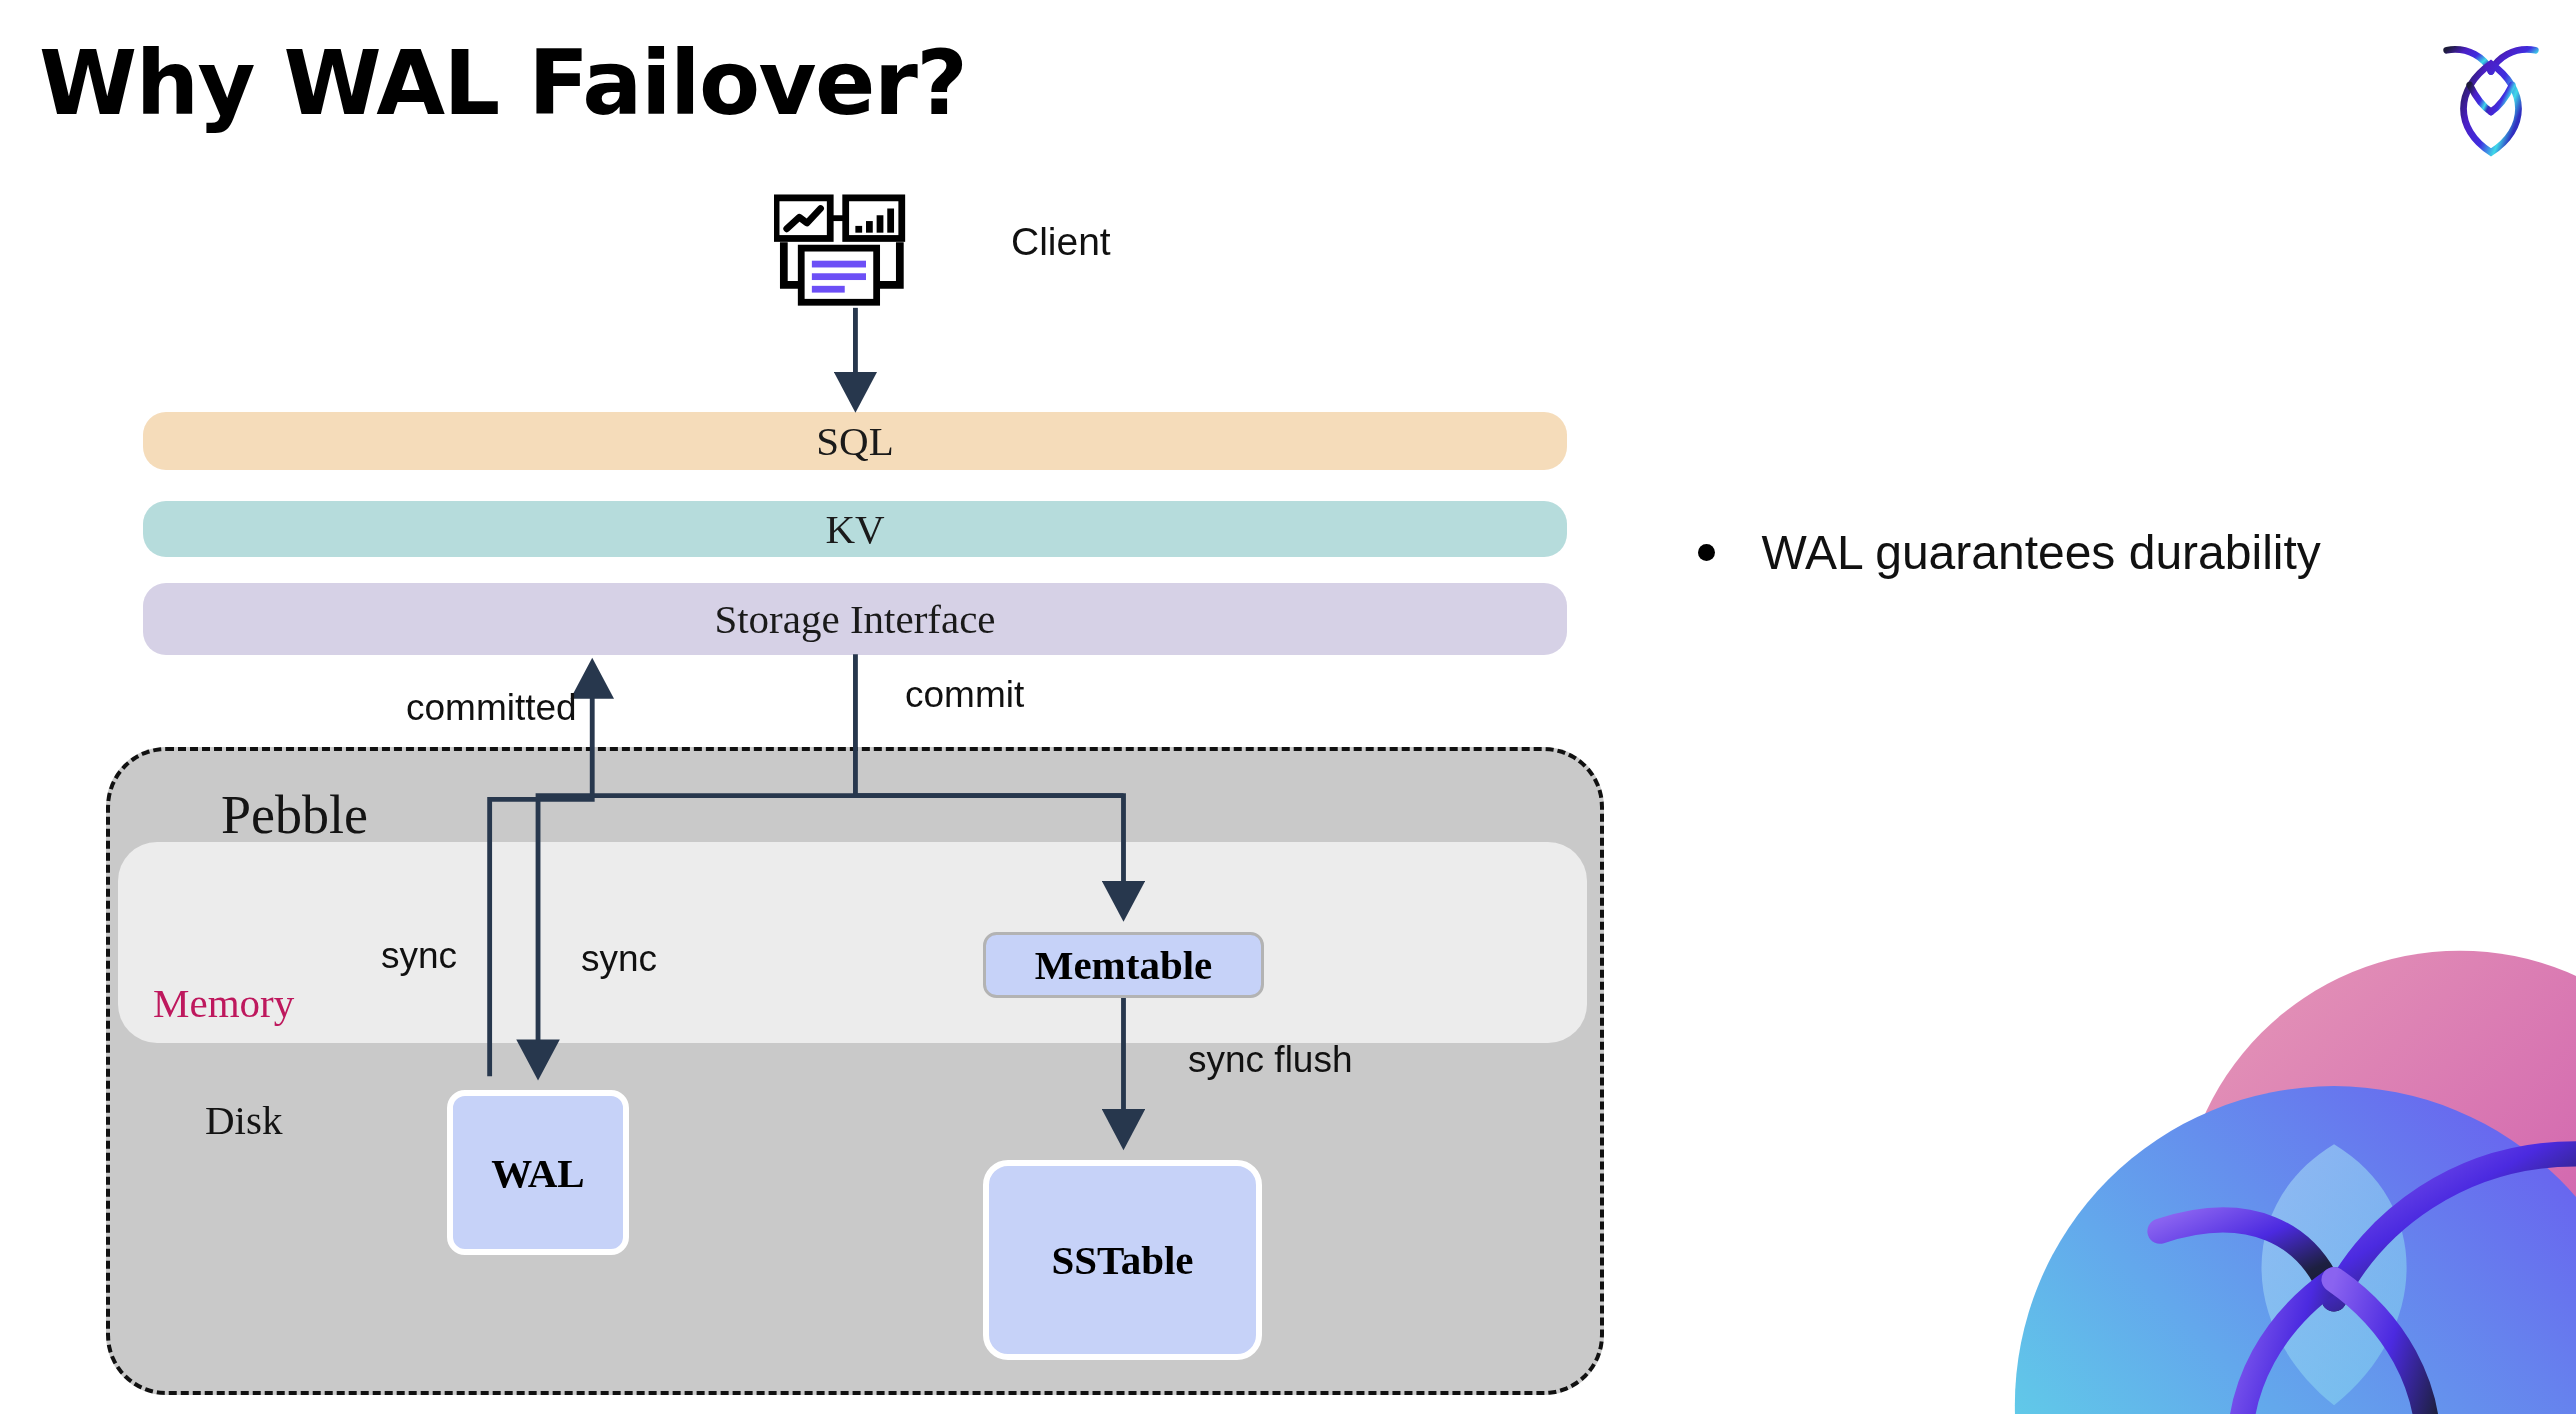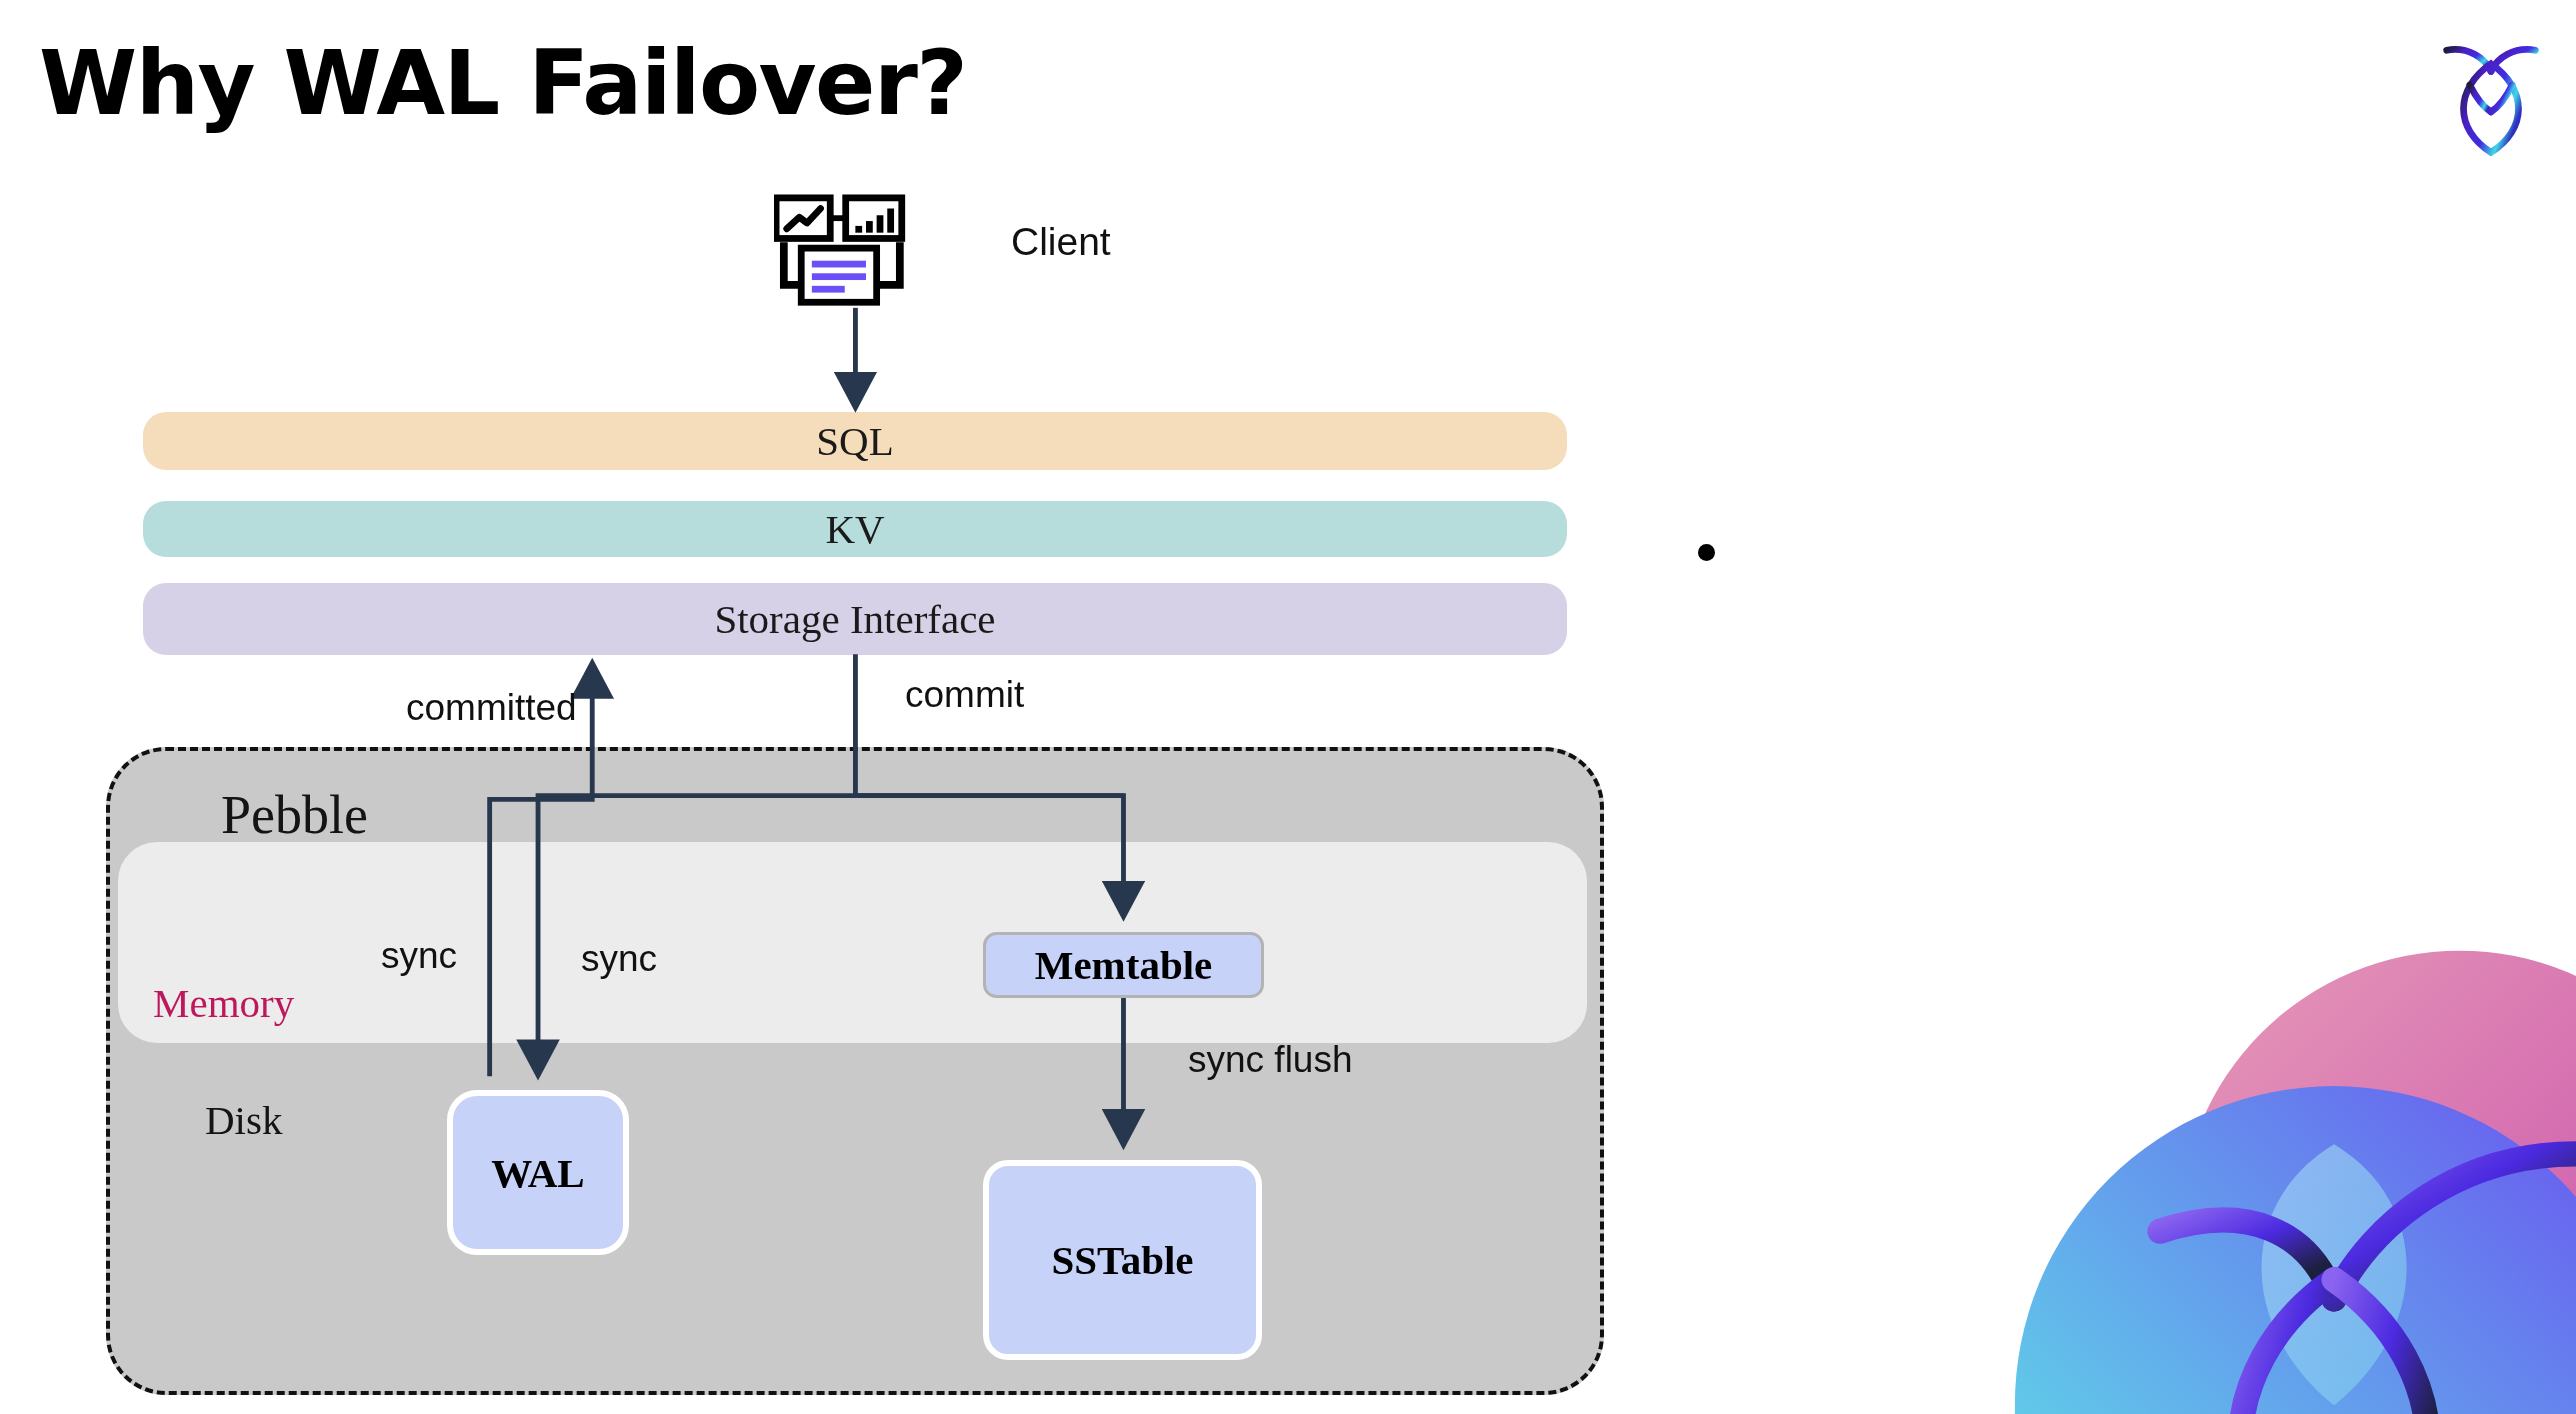--- a/index.html
+++ b/index.html
@@ -151,21 +151,21 @@
   #box-memtable {
     left: 983px; top: 924px;
     width: 281px; height: 66px;
     border: 3.9px solid #b3b3b3;
     border-radius: 13.5px;
   }
   #box-wal {
     left: 447px; top: 1082px;
     width: 182px; height: 165px;
     border: 6.8px solid #ffffff;
-    border-radius: 30px;
+    border-radius: 18px;
   }
   #box-sstable {
     left: 983px; top: 1152px;
     width: 279px; height: 200px;
     border: 6.8px solid #ffffff;
     border-radius: 25px;
   }
 
   
   #arrow-layer {
@@ -361,17 +361,18 @@
 
   <div class="edge-label" id="label-committed">committed</div>
   <div class="edge-label" id="label-commit">commit</div>
   <div class="edge-label" id="label-sync-left">sync</div>
   <div class="edge-label" id="label-sync-right">sync</div>
   <div class="edge-label" id="label-async-flush">sync flush</div>
 
   <div id="bullets">
     <div class="bullet-row">
       <span class="bullet-dot"></span>
+      <span class="bullet-text">WAL guarantees durability</span>
     </div>
   </div>
 
 </div>
 
 
 </body></html>

